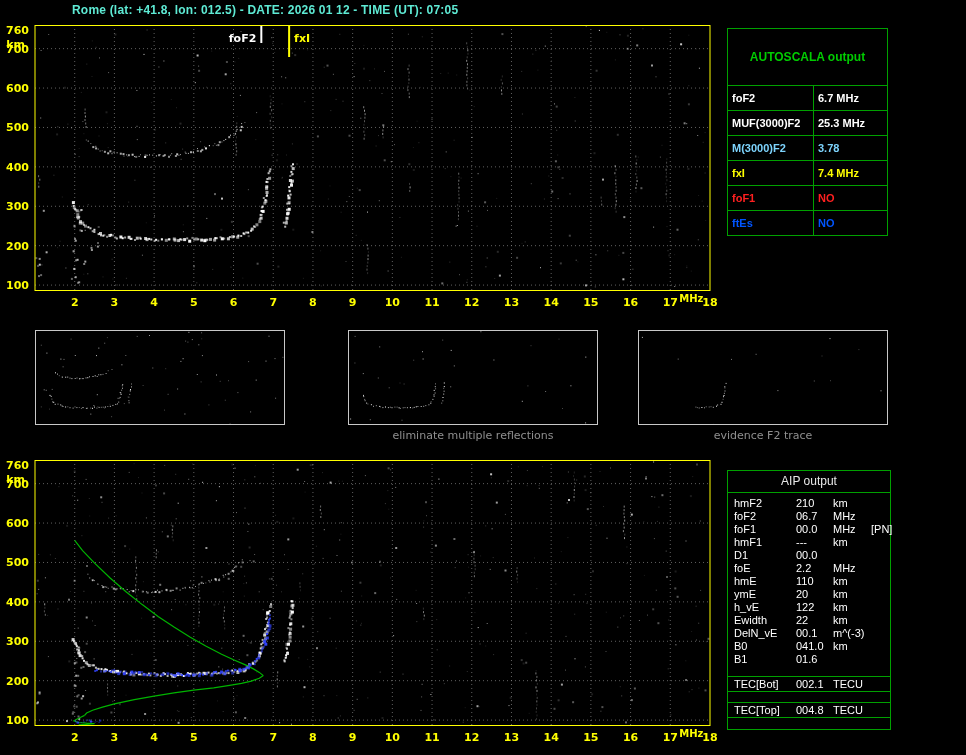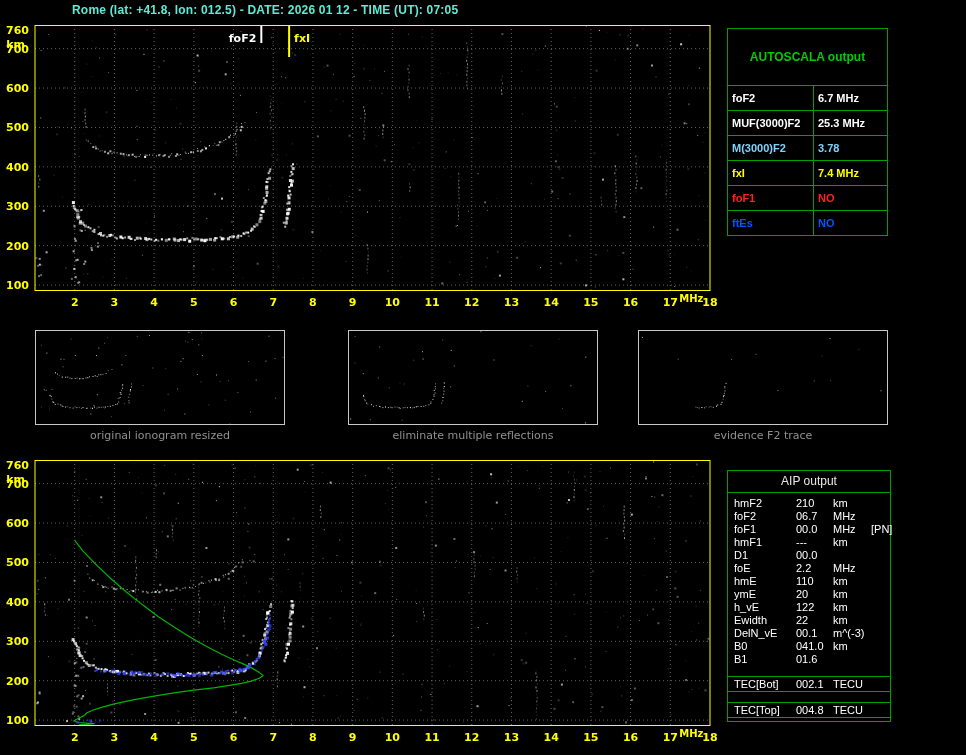--- a/index.html
+++ b/index.html
@@ -10,21 +10,21 @@
   .tick{font:bold 11px "DejaVu Sans",sans-serif}
   .ticksm{font:bold 10px "DejaVu Sans",sans-serif}
   table.auto{position:absolute;left:727px;top:28px;width:161px;border-collapse:collapse;color:#fff}
   table.auto th,table.auto td{border:1px solid #00a000;font:bold 11px "Liberation Sans",sans-serif;padding:6px 4px}
   table.auto th{color:#00cc00;font-size:12px;text-align:center;padding:21px 2px}
   table.auto td.lbl{width:86px}
   table.auto td.val{}
   .thumb{position:absolute;top:330px;margin:0}
   .thumb svg{display:block;background:#000;border:1px solid #c8c8c8}
   .thumb figcaption{color:#8f8f8f;font:11px "DejaVu Sans",sans-serif;text-align:center;margin-top:4px}
-  .aip{position:absolute;left:727px;top:470px;width:164px;border:1px solid #00a000;color:#fff;padding-bottom:3px}
+  .aip{position:absolute;left:727px;top:470px;width:164px;border:1px solid #00a000;color:#fff;padding-bottom:11px}
   .aip-title{font:12px "Liberation Sans",sans-serif;color:#e8e8e8;text-align:center;padding:3px 0 4px;border-bottom:1px solid #00a000;margin-bottom:4px}
   .aip-row{display:grid;grid-template-columns:62px 37px 38px 1fr;font:11px "Liberation Sans",sans-serif;line-height:13px;padding-left:6px}
   .aip-row.tec{border-top:1px solid #00a000;margin-top:10px;padding-top:1px;border-bottom:1px solid #00a000}
 </style>
 </head>
 <body>
 
 <div class="title">Rome (lat: +41.8, lon: 012.5) - DATE: 2026 01 12 - TIME (UT): 07:05</div>
 
 <svg id="svg-top" class="iono" style="top:25px" width="720" height="292">
@@ -954,21 +954,20 @@
       <rect x="75.5" y="38.0" width="1" height="1" fill="#fff" opacity="0.44"></rect>
       <rect x="92.6" y="71.3" width="1" height="1" fill="#fff" opacity="0.64"></rect>
       <rect x="92.4" y="69.2" width="1" height="1" fill="#fff" opacity="0.65"></rect>
       <rect x="92.4" y="65.7" width="1" height="1" fill="#fff" opacity="0.43"></rect>
       <rect x="93.2" y="62.9" width="1" height="1" fill="#fff" opacity="0.53"></rect>
       <rect x="93.8" y="59.4" width="1" height="1" fill="#fff" opacity="0.97"></rect>
       <rect x="94.0" y="58.0" width="1" height="1" fill="#fff" opacity="0.91"></rect>
       <rect x="95.0" y="55.4" width="1" height="1" fill="#fff" opacity="0.73"></rect>
       <rect x="95.0" y="52.5" width="1" height="1" fill="#fff" opacity="0.53"></rect>
     </svg>
-  <figcaption>original ionogram resized</figcaption>
 </figure>
 <figure class="thumb" style="left:348px">
   <svg id="thumb-1" width="250" height="95">
       <rect x="131.4" y="0.2" width="1" height="1" fill="#fff" opacity="0.55"></rect>
       <rect x="50.5" y="51.5" width="1" height="1" fill="#fff" opacity="0.19"></rect>
       <rect x="1.1" y="87.5" width="1" height="1" fill="#fff" opacity="0.73"></rect>
       <rect x="52.5" y="88.7" width="1" height="1" fill="#fff" opacity="0.38"></rect>
       <rect x="5.6" y="4.9" width="1" height="1" fill="#fff" opacity="0.42"></rect>
       <rect x="196.1" y="60.0" width="1" height="1" fill="#fff" opacity="0.44"></rect>
       <rect x="101.7" y="18.9" width="1" height="1" fill="#fff" opacity="0.74"></rect>

